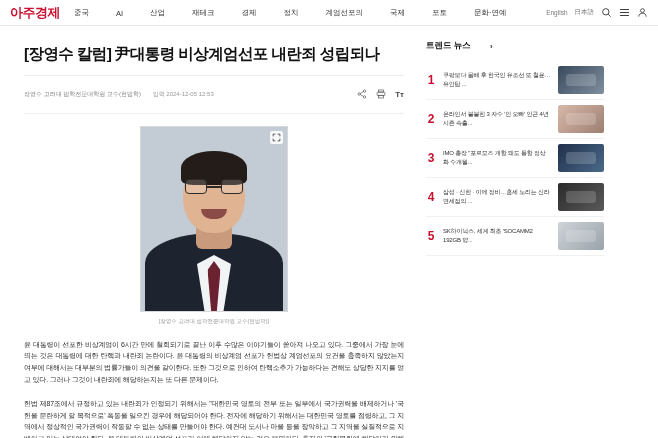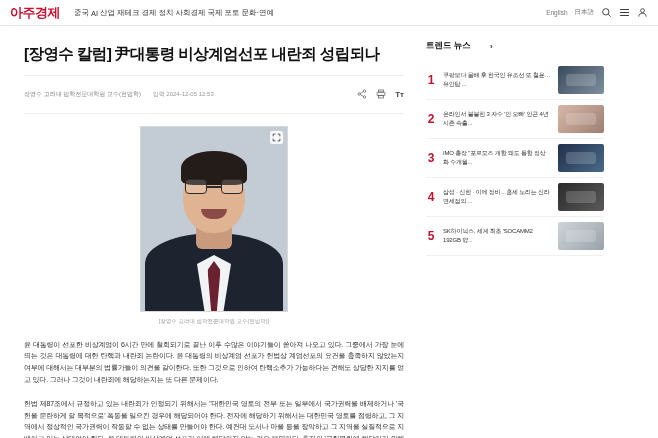--- a/index.html
+++ b/index.html
@@ -30,21 +30,21 @@
     font-size: 13px;
     font-weight: bold;
     color: #c8102e;
     letter-spacing: -0.5px;
     white-space: nowrap;
     margin-right: 14px;
   }
   .topnav {
     display: flex;
     align-items: flex-end;
-    gap: 2px;
+    gap: 27px;
     flex: 1;
   }
   .topnav span {
     font-size: 7.5px;
     color: #333;
     white-space: nowrap;
   }
   .toprt {
     display: flex;
     align-items: center;
@@ -283,21 +283,21 @@
 
   <div class="topbar">
     <div class="logo">아주경제</div>
     <nav class="topnav">
       <span>중국</span>
       <span>AI</span>
       <span>산업</span>
       <span>재테크</span>
       <span>경제</span>
       <span>정치</span>
-      <span>사회경제</span>
+      <span>계엄선포의</span>
       <span>국제</span>
       <span>포토</span>
       <span>문화·연예</span>
     </nav>
     <div class="toprt">
       <span class="lang">English</span>
       <span class="lang">日本語</span>
       <span class="ic">
         <svg viewBox="0 0 16 16" width="11" height="11">
             <circle cx="7" cy="7" r="4.6" fill="none" stroke="#333" stroke-width="1.3"></circle>

